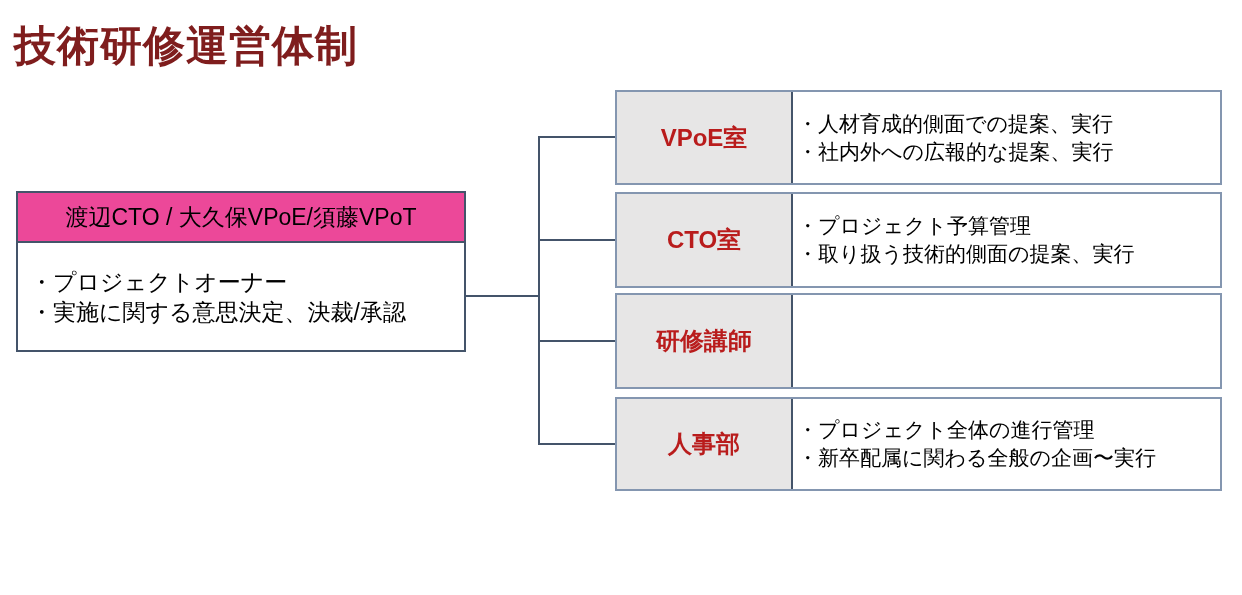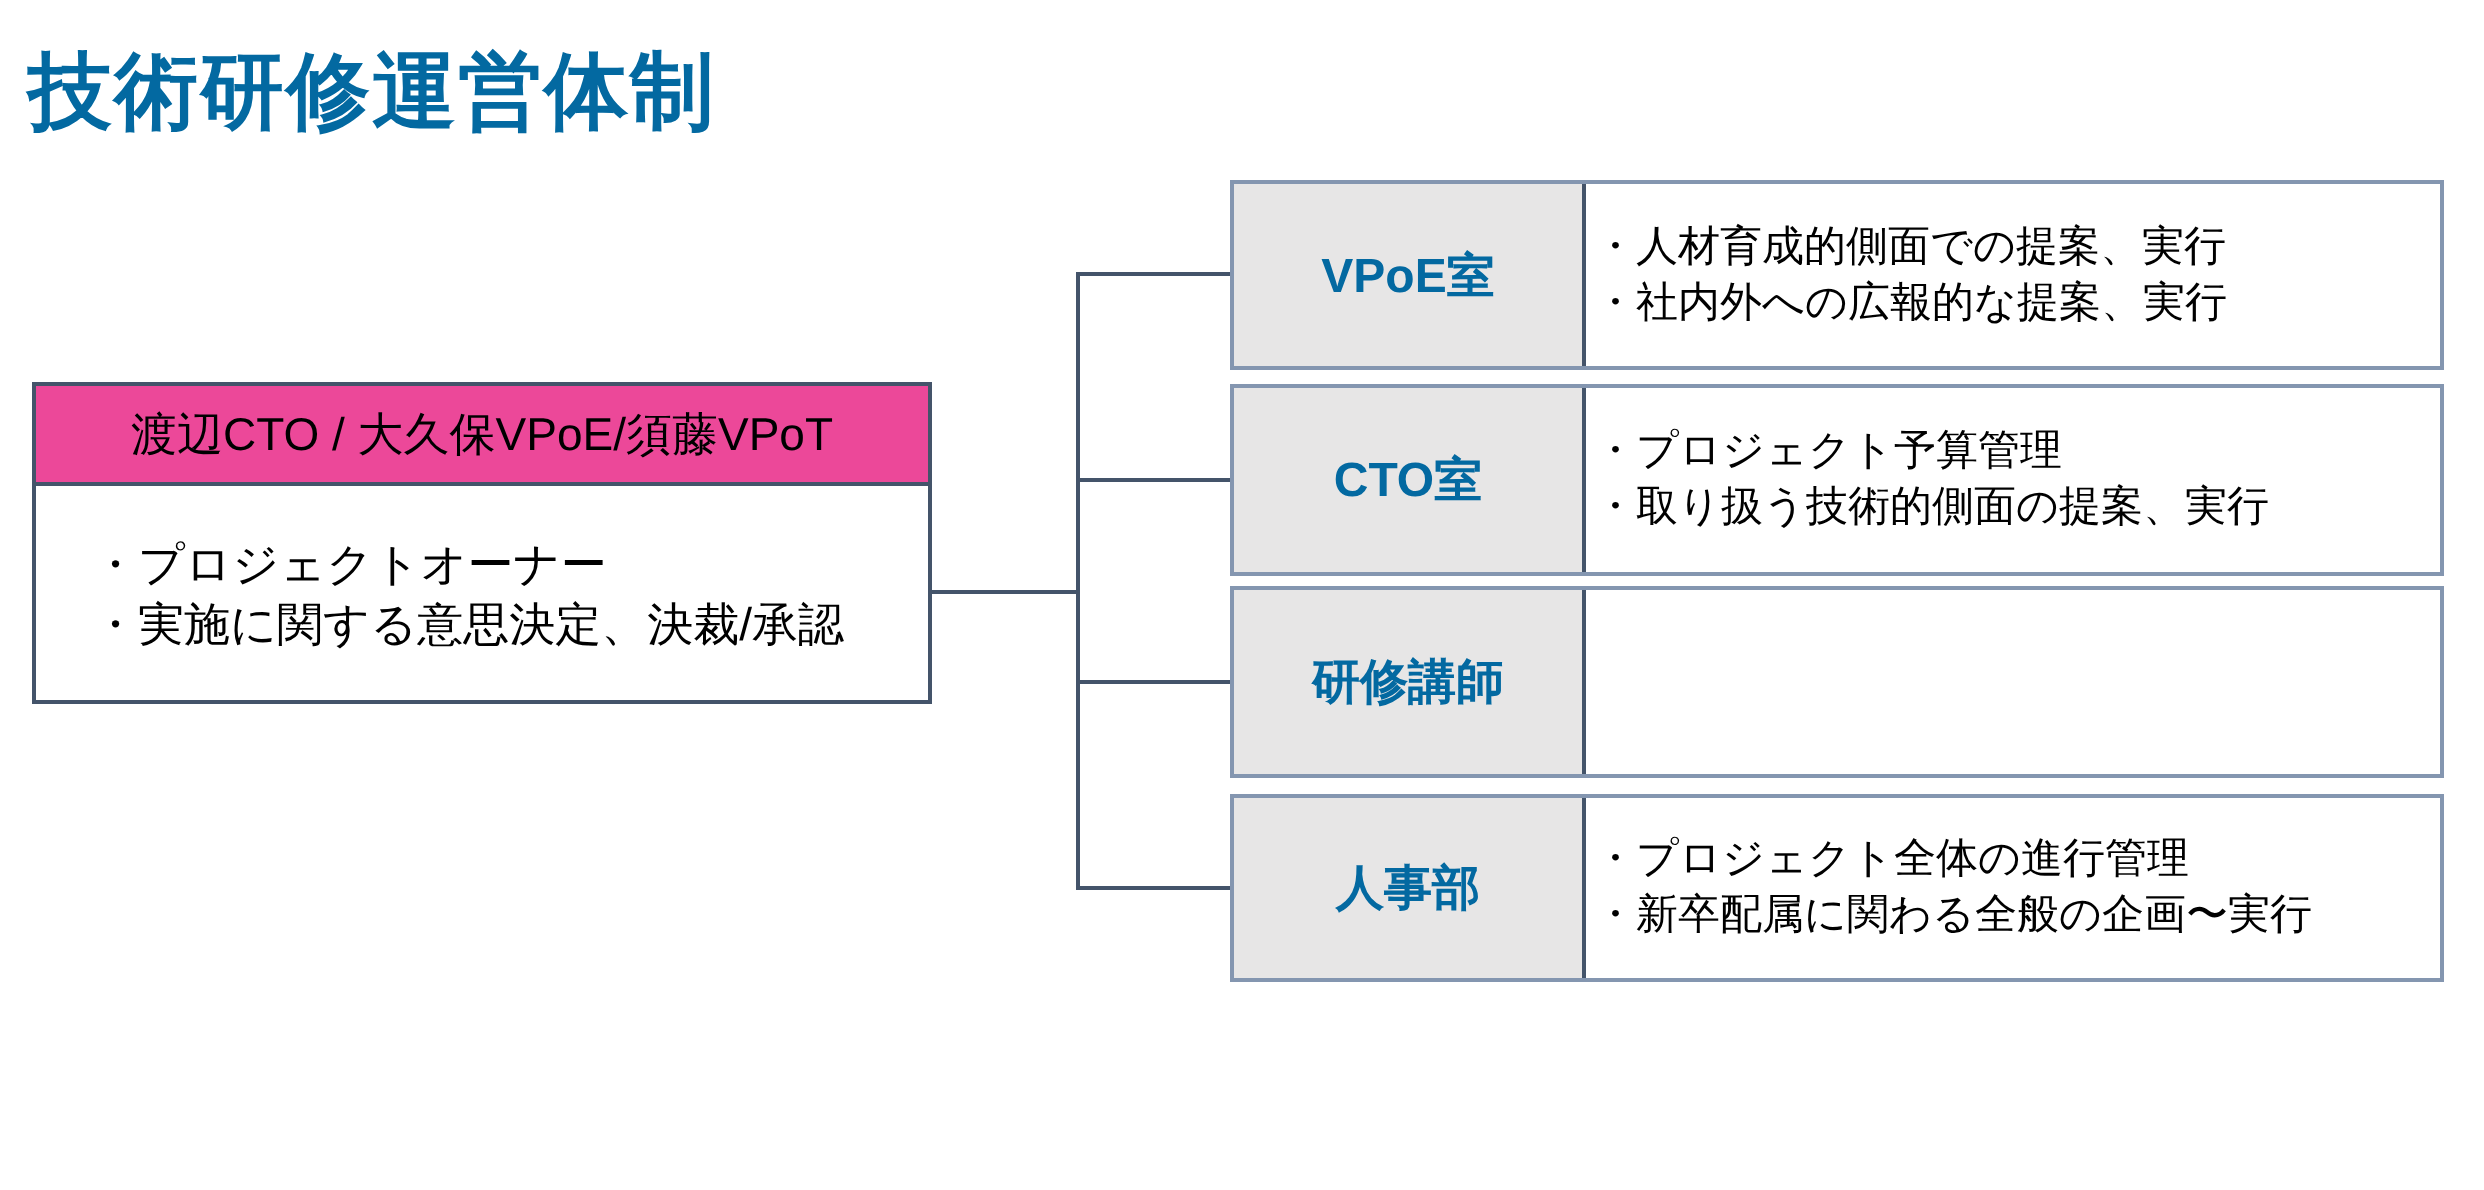--- a/index.html
+++ b/index.html
@@ -14,21 +14,21 @@
     background: #ffffff;
     overflow: hidden;
     font-family: "Liberation Sans", "DejaVu Sans", sans-serif;
   }
   .page-title {
     position: absolute;
     left: 14px;
     top: 18px;
     font-size: 42px;
     font-weight: bold;
-    color: #0369a1;
+    color: #7f1d1d;
     letter-spacing: 1px;
     white-space: nowrap;
   }
   
   .owner-box {
     position: absolute;
     left: 16px;
     top: 191px;
     width: 450px;
     height: 161px;
@@ -47,21 +47,21 @@
     font-size: 23px;
     font-weight: normal;
     color: #000000;
     white-space: nowrap;
   }
   .owner-body {
     height: 107px;
     display: flex;
     flex-direction: column;
     justify-content: center;
-    padding-left: 28px;
+    padding-left: 12px;
     font-size: 23px;
     line-height: 30px;
     color: #000000;
   }
   .owner-body .line { white-space: nowrap; }
   
   .connector {
     position: absolute;
     background: #44546a;
   }
@@ -90,21 +90,21 @@
     width: 176px;
     flex: 0 0 176px;
     box-sizing: border-box;
     background: #e7e6e6;
     border-right: 2px solid #44546a;
     display: flex;
     align-items: center;
     justify-content: center;
     font-size: 24px;
     font-weight: bold;
-    color: #0369a1;
+    color: #b91c1c;
     white-space: nowrap;
   }
   .org-body {
     flex: 1 1 auto;
     display: flex;
     flex-direction: column;
     justify-content: center;
     padding-left: 4px;
     font-size: 21px;
     line-height: 28px;

